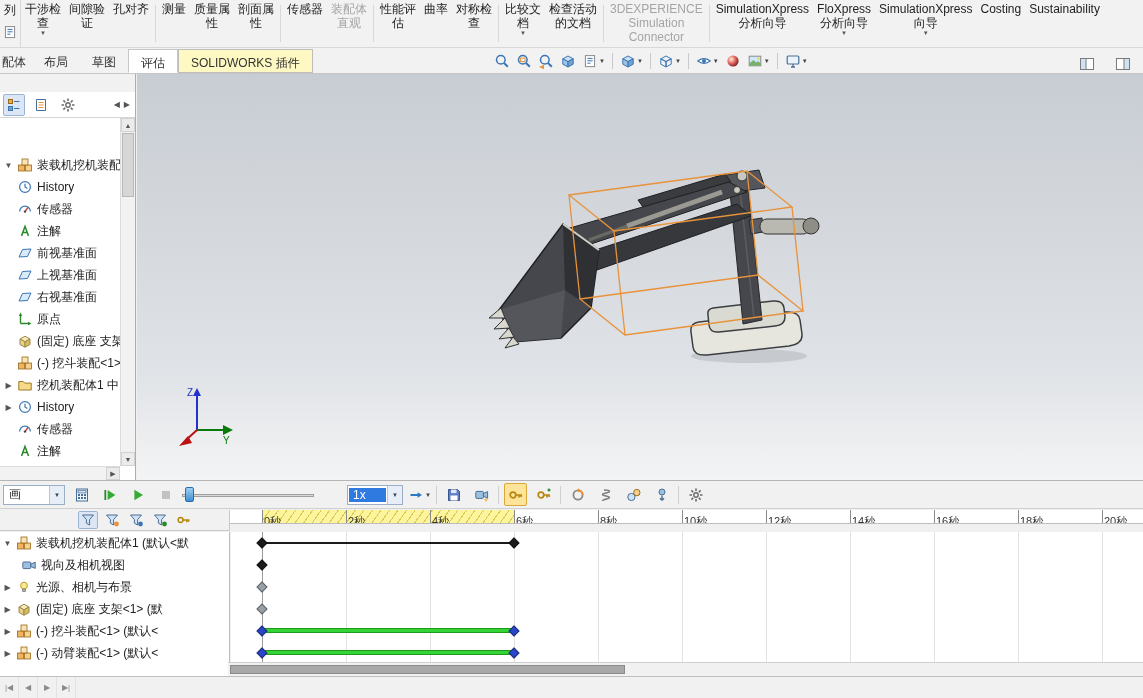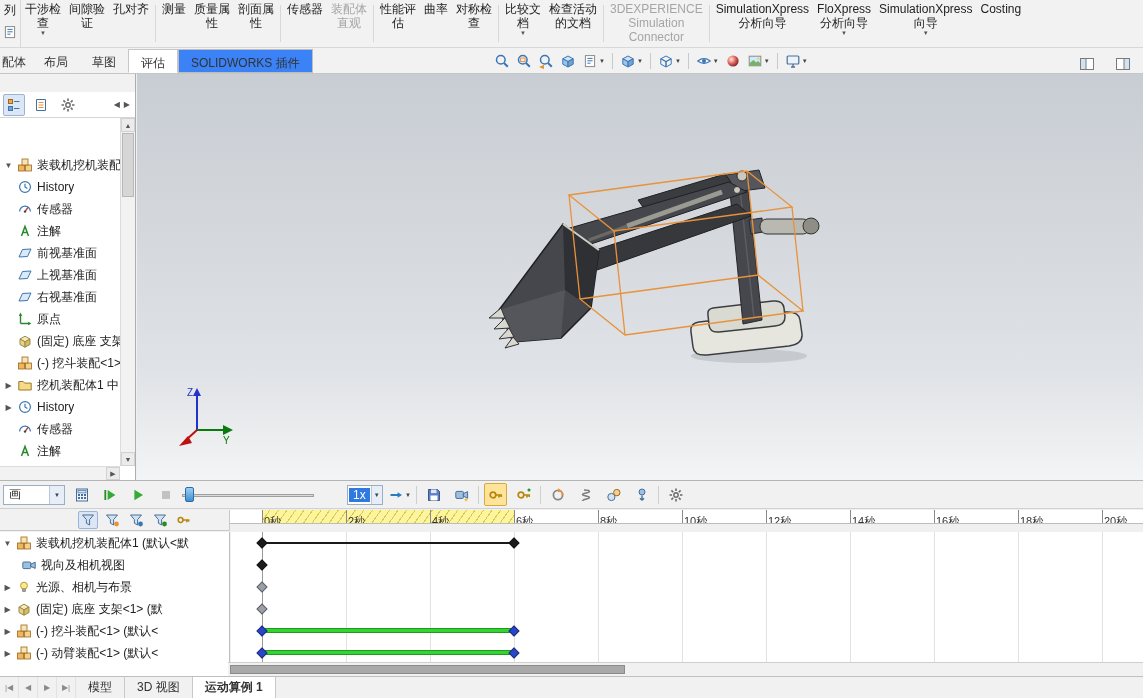--- a/index.html
+++ b/index.html
@@ -14,21 +14,21 @@
 .cmd-btn{display:flex;flex-direction:column;align-items:center;padding:2px 4px 0;line-height:14px;white-space:nowrap;cursor:default}
 .cmd-btn.disabled{color:#a5a5a5}
 .cmd-btn .dd{font-size:6px;color:#555;line-height:7px}
 .cmd-sep{width:1px;background:#d8d8d8;margin:5px 2px;flex:0 0 auto}
 
 #tabrow{position:absolute;top:48px;left:0;right:0;height:26px;background:#f2f2f3;border-bottom:1px solid #c6c6c6;display:flex;align-items:flex-end}
 #tabs{display:flex;align-items:flex-end;height:100%}
 .tab{padding:5px 12px 4px;height:24px;color:#333}
 .tab.partial{padding-left:2px;padding-right:6px}
 .tab.active{background:#fff;border:1px solid #c6c6c6;border-bottom:1px solid #fff}
-.tab.shaded{background:#3b82f6;border:1px solid #bdbdbd}
+.tab.shaded{background:#fef9c3;border:1px solid #bdbdbd}
 #viewtools{position:absolute;top:50px;left:492px;height:22px;display:flex;align-items:center;gap:2px}
 .vicon{height:22px;display:flex;align-items:center;justify-content:center;padding:0 2px;border-radius:2px}
 .vdd{font-size:6px;color:#444;margin-left:1px}
 .vsep{width:1px;height:16px;background:#c9c9c9;margin:0 3px}
 #panebtns{position:absolute;top:53px;right:10px;display:flex;gap:16px}
 
 #leftpanel{position:absolute;top:74px;left:0;width:136px;height:406px;background:#fff;border-right:1px solid #adadad}
 #ptop{height:18px;background:#f1f1f2}
 #ptabs{height:26px;border-bottom:1px solid #d5d5d5;display:flex;align-items:center;gap:5px;padding:0 3px;background:#fff}
 .ptab{width:22px;height:22px;display:flex;align-items:center;justify-content:center;border-radius:2px}
@@ -168,20 +168,23 @@
         <span>分析向导</span>
         <span class="dd">▼</span>
       </div>
       <div class="cmd-btn">
         <span>SimulationXpress</span>
         <span>向导</span>
         <span class="dd">▼</span>
       </div>
       <div class="cmd-btn">
         <span>Costing</span>
+      </div>
+      <div class="cmd-btn">
+        <span>Sustainability</span>
       </div>
     </div>
 </div>
 
 <div id="tabrow">
   <div id="tabs">
       <div class="tab partial">配体</div>
       <div class="tab">布局</div>
       <div class="tab">草图</div>
       <div class="tab active">评估</div>
@@ -615,21 +618,21 @@
       <span class="icon16">
         <svg viewBox="0 0 16 16" width="16" height="16">
           <rect x="4" y="4" width="8" height="8" fill="#8a8a8a"></rect>
         </svg>
       </span>
     </div>
     <div class="slider">
       <div class="trk"></div>
       <div class="th"></div>
     </div>
-    <div class="combo" style="width: 36px; margin-left: 28px;">
+    <div class="combo" style="width: 56px; margin-left: 28px;">
       <span class="cval sel">1x</span>
       <span class="carr">▼</span>
     </div>
     <div class="mbtn">
       <span class="icon16">
         <svg viewBox="0 0 16 16" width="16" height="16">
           <path d="M2.5,8 H11" stroke="#2a7ac0" stroke-width="2"></path>
           <path d="M14,8 L9.6,5.2 V10.8 Z" fill="#2a7ac0"></path>
         </svg>
       </span>
@@ -885,18 +888,13 @@
   <div class="th"></div>
 </div>
 
 <div id="statusbar">
   <div id="snav" style="display:flex">
       <span class="snav">|◀</span>
       <span class="snav">◀</span>
       <span class="snav">▶</span>
       <span class="snav">▶|</span>
     </div>
-  <div id="stabs" style="display:flex">
-      <div class="stab">模型</div>
-      <div class="stab">3D 视图</div>
-      <div class="stab active">运动算例 1</div>
-    </div>
 </div>
 
 </body></html>

